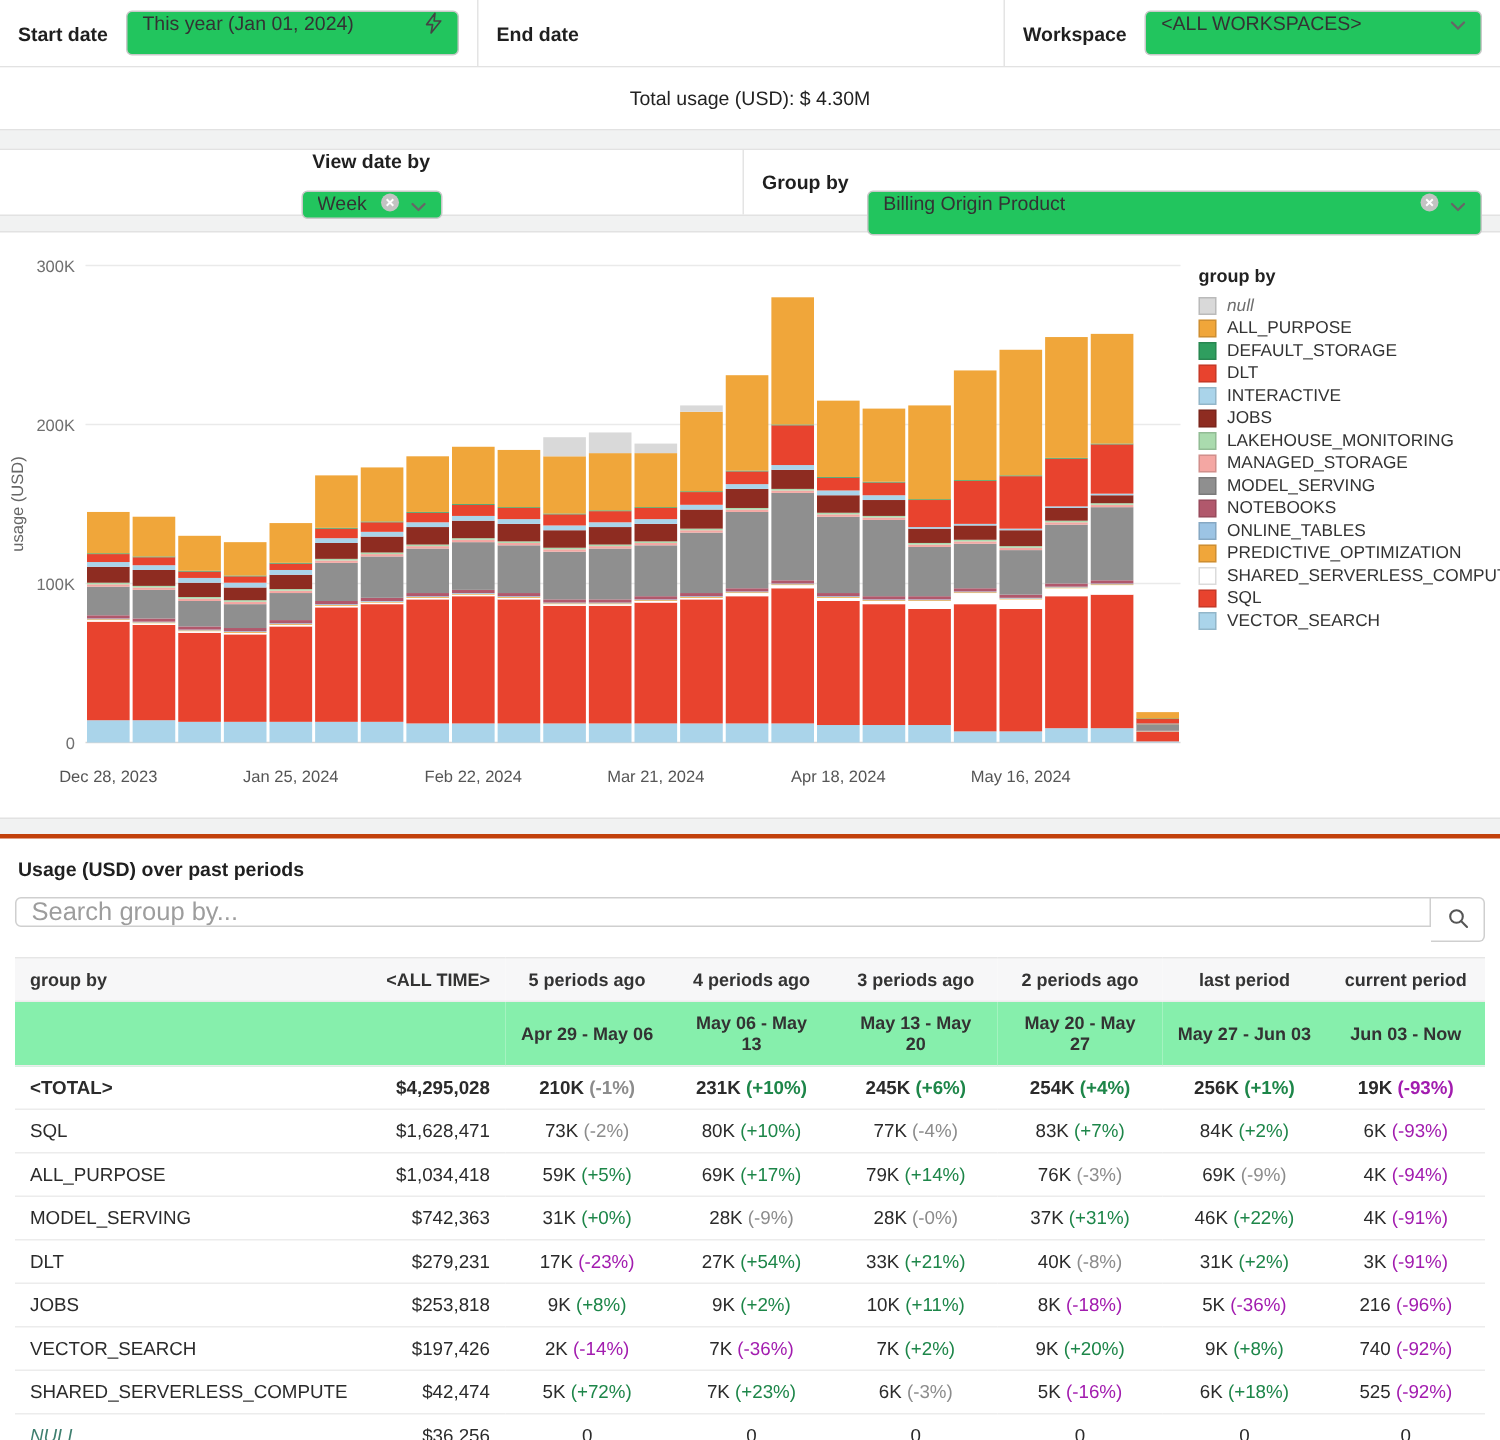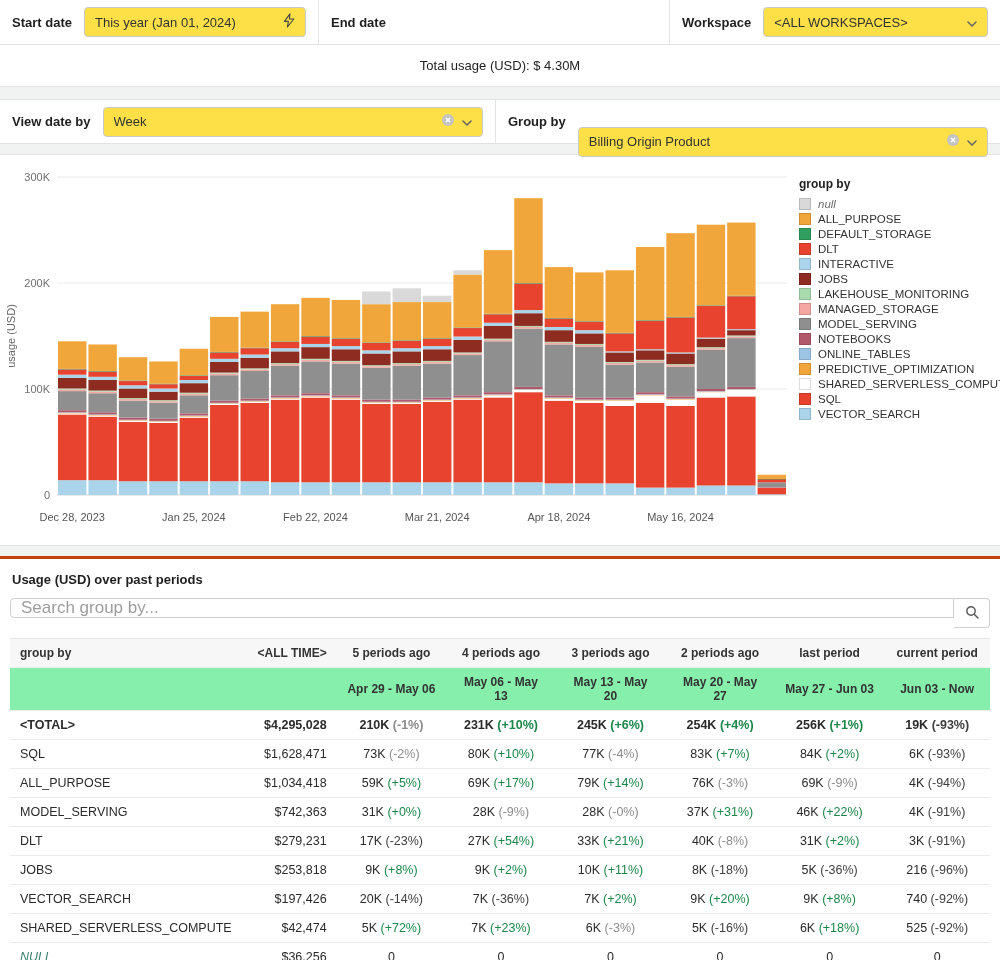--- a/index.html
+++ b/index.html
@@ -6,30 +6,30 @@
   html,body { width:1000px; height:960px; background:#f1f2f2; font-family:"Liberation Sans","DejaVu Sans",sans-serif; color:#222; overflow:hidden; }
   .panel { background:#fff; border-top:1px solid #e2e2e2; border-bottom:1px solid #e2e2e2; }
   .gap { height:12px; }
   .gap.small { height:10px; }
 
   
   .filter-bar { display:flex; align-items:center; height:45px; background:#fff; border-bottom:1px solid #e2e2e2; }
   .fgroup { display:flex; align-items:center; gap:12px; padding:0 12px; height:100%; }
   .filter-label { font-weight:700; font-size:13px; color:#1f1f1f; white-space:nowrap; }
   .vsep { width:1px; height:100%; background:#e4e4e4; flex:none; }
-  .input-box, .select-box { display:flex; align-items:center; justify-content:space-between; gap:8px; height:30px; border:1px solid #c9c9c9; border-radius:4px; background:#fde047; padding:0 10px; font-size:13px; color:#333; cursor:pointer; }
+  .input-box, .select-box { display:flex; align-items:flex-start; justify-content:space-between; gap:8px; height:30px; border:1px solid #c9c9c9; border-radius:4px; background:#22c55e; padding:0 10px; font-size:13px; color:#333; cursor:pointer; }
   .input-value, .select-value { white-space:nowrap; overflow:hidden; }
   .select-icons { display:flex; align-items:center; gap:7px; flex:none; }
   .g-start { width:318px; } .g-start .input-box { flex:1; }
   .g-end { width:350px; } .g-end .input-box { flex:1; }
   .g-workspace { flex:1; } .g-workspace .select-box { flex:1; }
 
   .total-bar { height:42px; display:flex; align-items:center; justify-content:center; background:#fff; border-bottom:1px solid #e2e2e2; font-size:13px; font-weight:500; color:#222; }
 
-  .g-viewdate { width:495px; } .g-viewdate .select-box { flex:1; }
+  .g-viewdate { width:495px;flex-direction:column; } .g-viewdate .select-box { flex:1; }
   .g-groupby { flex:1; } .g-groupby .select-box { flex:1;margin-top:40px; }
 
   
   .chart-panel { height:392px; display:flex; padding:6px 2px 0 2px; }
   svg text { font-family:"Liberation Sans","DejaVu Sans",sans-serif; }
   .legend { width:200px; padding:16px 8px 0 2px; font-size:11.5px; color:#333; }
   .legend-title { font-weight:700; font-size:12px; margin-bottom:7px; color:#222; }
   .legend-item { display:flex; align-items:center; gap:7px; margin:3px 0; cursor:pointer; }
   .swatch { width:12px; height:12px; flex:none; border:1px solid rgba(0,0,0,0.14); }
   .legend-label { white-space:nowrap; }
@@ -45,21 +45,21 @@
   table { width:100%; border-collapse:collapse; font-size:12.5px; table-layout:fixed; }
   th, td { padding:7px 10px; border-bottom:1px solid #ececec; color:#2b2b2b; }
   thead tr.mainheader th { background:#f7f7f8; border-top:1px solid #e6e6e6; font-weight:700; font-size:12px; color:#333; }
   thead tr.subheader th { font-weight:700; font-size:12px; background:#86efac; color:#333; }
   .col-name { text-align:left; }
   .col-alltime { text-align:right; }
   .col-period { text-align:center; }
   td.bold, th.bold { font-weight:700; }
   .italic-name { font-style:italic; color:#3f7f6f; }
   .delta.green { color:#1d8649; }
-  .delta.red { color:#404040; }
+  .delta.red { color:#a21caf; }
   .delta.gray { color:#8c8c8c; }
 </style>
 </head>
 <body>
 
 <div class="page">
 
   <div class="filter-bar">
     <div class="fgroup g-start">
       <span class="filter-label">Start date</span>
@@ -670,21 +670,21 @@
             <td class="col-period"><span class="val">9K</span><span class="delta green"> (+8%)</span></td>
             <td class="col-period"><span class="val">9K</span><span class="delta green"> (+2%)</span></td>
             <td class="col-period"><span class="val">10K</span><span class="delta green"> (+11%)</span></td>
             <td class="col-period"><span class="val">8K</span><span class="delta red"> (-18%)</span></td>
             <td class="col-period"><span class="val">5K</span><span class="delta red"> (-36%)</span></td>
             <td class="col-period"><span class="val">216</span><span class="delta red"> (-96%)</span></td>
           </tr>
           <tr>
             <td class="col-name">VECTOR_SEARCH</td>
             <td class="col-alltime">$197,426</td>
-            <td class="col-period"><span class="val">20K</span><span class="delta red"> (-14%)</span></td>
+            <td class="col-period"><span class="val">2K</span><span class="delta red"> (-14%)</span></td>
             <td class="col-period"><span class="val">7K</span><span class="delta red"> (-36%)</span></td>
             <td class="col-period"><span class="val">7K</span><span class="delta green"> (+2%)</span></td>
             <td class="col-period"><span class="val">9K</span><span class="delta green"> (+20%)</span></td>
             <td class="col-period"><span class="val">9K</span><span class="delta green"> (+8%)</span></td>
             <td class="col-period"><span class="val">740</span><span class="delta red"> (-92%)</span></td>
           </tr>
           <tr>
             <td class="col-name">SHARED_SERVERLESS_COMPUTE</td>
             <td class="col-alltime">$42,474</td>
             <td class="col-period"><span class="val">5K</span><span class="delta green"> (+72%)</span></td>

